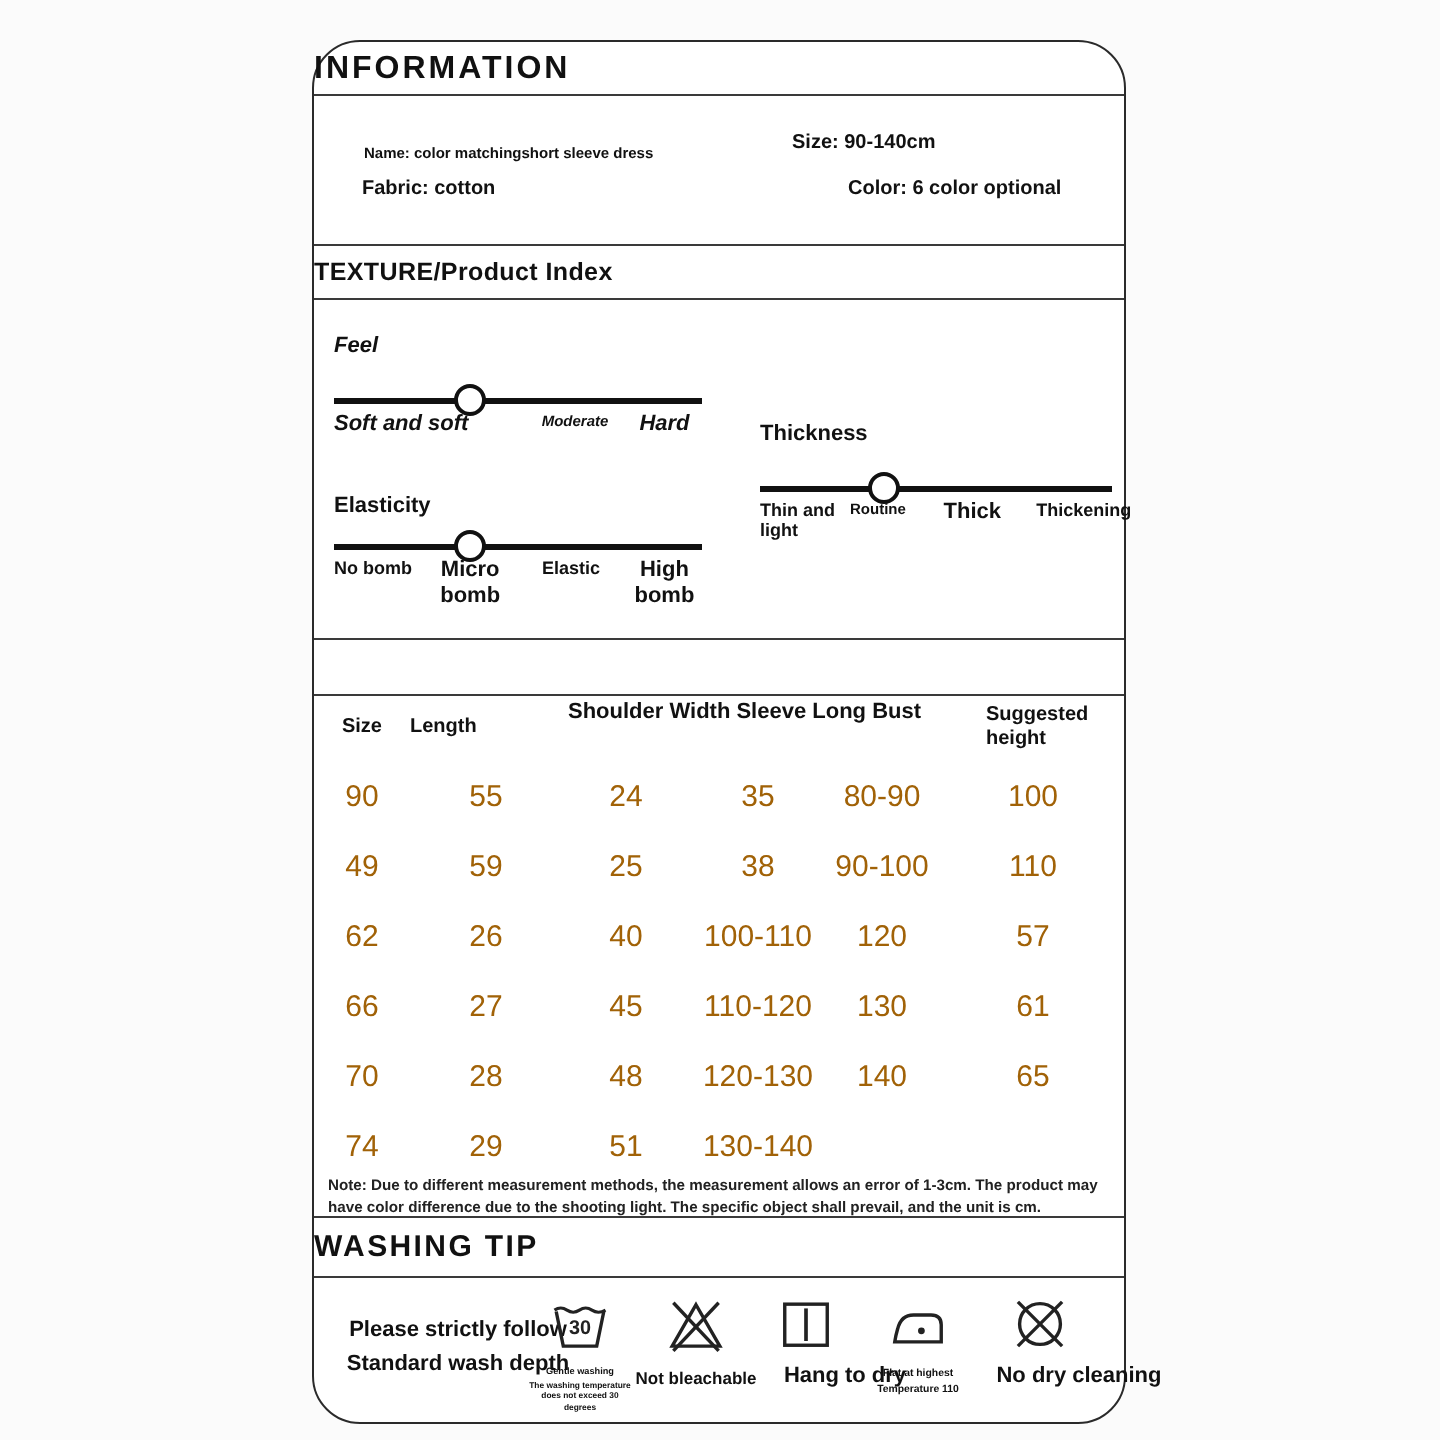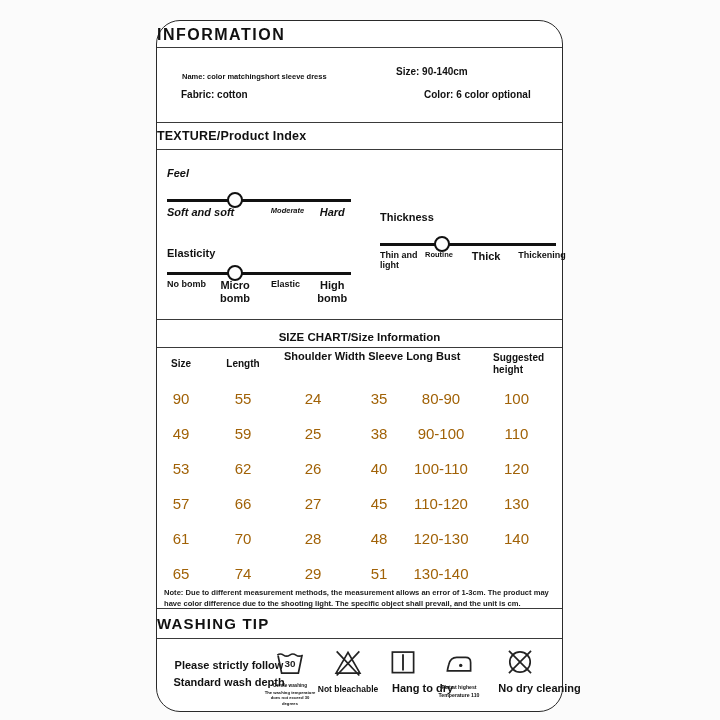--- a/index.html
+++ b/index.html
@@ -35,21 +35,21 @@
   .ls{font-size:7.5px;}
   .left0{left:0 !important;transform:none !important;text-align:left !important;}
   .wrap2{white-space:normal !important;line-height:1.15;}
   .w46{width:46px;} .w38{width:38px;} .w36{width:36px;}
   
   .sc-div{left:0;right:0;top:298px;border-top:1px solid #3a3a3a;}
   .sc-title{left:0;right:0;top:310px;text-align:center;font-size:11.5px;font-weight:bold;}
   .sc-line{left:0;right:0;top:326px;border-top:1px solid #3a3a3a;}
   .sc-span{left:127px;top:329px;font-size:11px;font-weight:bold;}
   .sc-size{left:0;top:337px;width:48px;text-align:center;font-size:10px;font-weight:bold;}
-  .sc-length{left:48px;top:337px;width:76px;text-align:center;font-size:10px;font-weight:bold;}
+  .sc-length{left:48px;top:337px;width:76px;text-align:left;font-size:10px;font-weight:bold;}
   .sc-sugg{left:336px;top:331px;width:66px;font-size:10px;font-weight:bold;line-height:1.15;}
   .size-table{position:absolute;left:0;top:360px;width:407px;display:grid;
     grid-template-columns:48px 76px 64px 68px 56px 95px;grid-auto-rows:35px;}
   .size-table div{display:flex;align-items:center;justify-content:center;font-size:15px;color:#a16207;}
   .note{left:7px;top:566px;width:394px;font-size:7.6px;font-weight:bold;line-height:1.45;color:#222;}
   .note span{display:block;white-space:nowrap;}
   
   .wash-row{position:absolute;left:0;top:616px;width:407px;height:76px;}
   .wash-intro{position:absolute;left:8px;top:20px;width:128px;text-align:center;font-size:11px;font-weight:bold;line-height:1.5;}
   .wash-item{position:absolute;top:8px;display:flex;flex-direction:column;align-items:center;}
@@ -113,41 +113,39 @@
     <div class="labels">
       <span class="lm left0">No bomb</span>
       <span class="lb wrap2 w38" style="left:37%;">Micro bomb</span>
       <span class="lm" style="left:64.4%;">Elastic</span>
       <span class="lb wrap2 w36" style="left:89.8%;">High bomb</span>
     </div>
   </div>
 
 
   <div class="abs sc-div"></div>
-  <div class="abs sc-title">SIZE CHART/Size Information</div>
   <div class="abs sc-line"></div>
   <div class="abs sc-span">Shoulder Width Sleeve Long Bust</div>
   <div class="abs sc-size">Size</div>
   <div class="abs sc-length">Length</div>
   <div class="abs sc-sugg">Suggested height</div>
 
   <div class="size-table">
     <div>90</div>
     <div>55</div>
     <div>24</div>
     <div>35</div>
     <div>80-90</div>
     <div>100</div>
     <div>49</div>
     <div>59</div>
     <div>25</div>
     <div>38</div>
     <div>90-100</div>
     <div>110</div>
-    <div>53</div>
     <div>62</div>
     <div>26</div>
     <div>40</div>
     <div>100-110</div>
     <div>120</div>
     <div>57</div>
     <div>66</div>
     <div>27</div>
     <div>45</div>
     <div>110-120</div>

